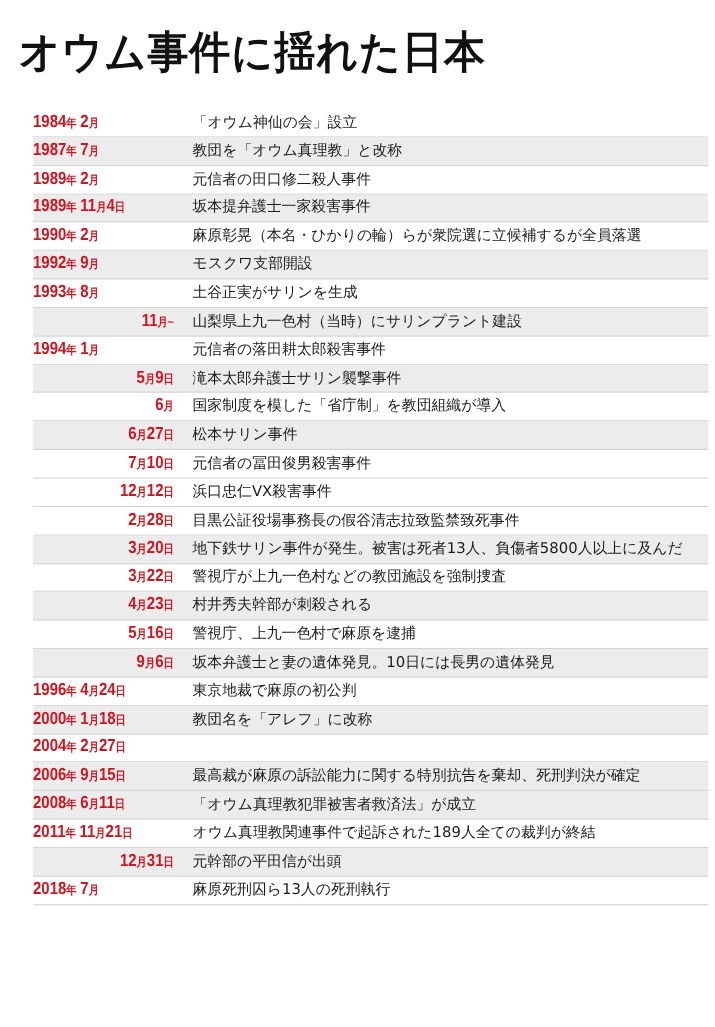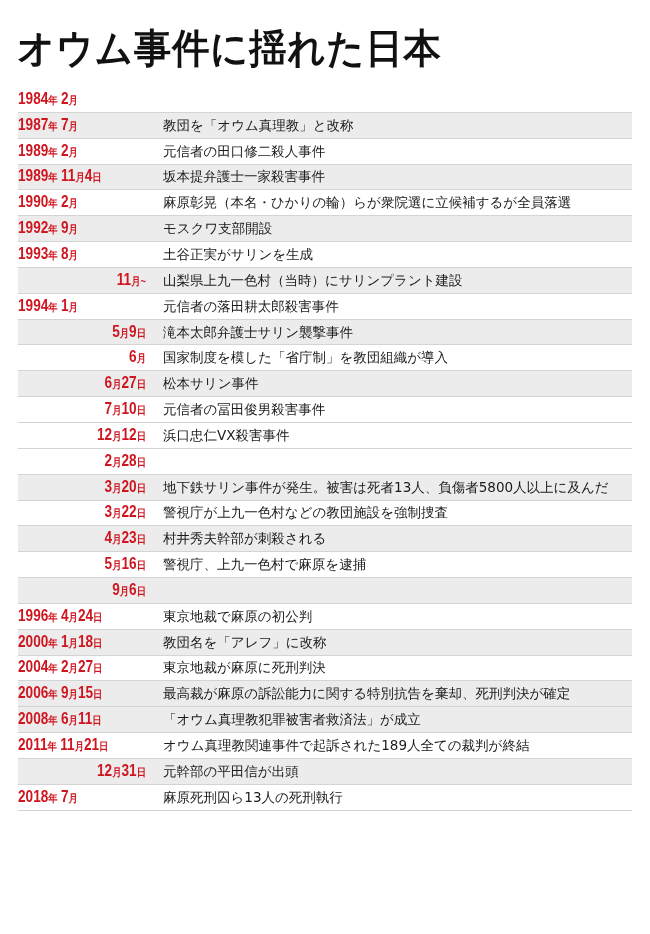--- a/index.html
+++ b/index.html
@@ -8,21 +8,21 @@
     font-family: "DejaVu Sans", "Liberation Sans", sans-serif;
   }
   .title {
     position: absolute; left: 17px; top: 26px;
     font-size: 40px; font-weight: bold; color: #111;
     letter-spacing: 1px; line-height: 44px; margin: 0;
     transform: scaleX(0.93); transform-origin: left center;
   }
   .timeline {
     position: absolute; left: 18px; top: 87px; width: 614px;
-    margin: 0; padding: 0; list-style: none;
+    margin: 12px; padding: 0; list-style: none;
   }
   .row {
     height: 25.85px; box-sizing: border-box;
     border-bottom: 1px solid #d4d4d4;
     display: flex; align-items: center;
     position: relative;
   }
   .row.shaded { background: #ececec; }
   .date {
     position: absolute; left: 0; width: 132px;
@@ -42,20 +42,21 @@
   }
 </style>
 </head>
 <body>
 
 <h1 class="title">オウム事件に揺れた日本</h1>
 
 <ul class="timeline" id="timeline">
     <li class="row">
       <span class="date"><span class="num">1984</span><span class="unit">年</span><span class="sep"></span><span class="num">2</span><span class="unit">月</span></span>
+      <span class="event">「オウム神仙の会」設立</span>
     </li>
     <li class="row shaded">
       <span class="date"><span class="num">1987</span><span class="unit">年</span><span class="sep"></span><span class="num">7</span><span class="unit">月</span></span>
       <span class="event">教団を「オウム真理教」と改称</span>
     </li>
     <li class="row">
       <span class="date"><span class="num">1989</span><span class="unit">年</span><span class="sep"></span><span class="num">2</span><span class="unit">月</span></span>
       <span class="event">元信者の田口修二殺人事件</span>
     </li>
     <li class="row shaded">
@@ -97,51 +98,52 @@
     <li class="row">
       <span class="date indent"><span class="num">7</span><span class="unit">月</span><span class="num">10</span><span class="unit">日</span></span>
       <span class="event">元信者の冨田俊男殺害事件</span>
     </li>
     <li class="row">
       <span class="date indent"><span class="num">12</span><span class="unit">月</span><span class="num">12</span><span class="unit">日</span></span>
       <span class="event">浜口忠仁VX殺害事件</span>
     </li>
     <li class="row">
       <span class="date indent"><span class="num">2</span><span class="unit">月</span><span class="num">28</span><span class="unit">日</span></span>
+      <span class="event">目黒公証役場事務長の假谷清志拉致監禁致死事件</span>
     </li>
     <li class="row shaded">
       <span class="date indent"><span class="num">3</span><span class="unit">月</span><span class="num">20</span><span class="unit">日</span></span>
       <span class="event">地下鉄サリン事件が発生。被害は死者13人、負傷者5800人以上に及んだ</span>
     </li>
     <li class="row">
       <span class="date indent"><span class="num">3</span><span class="unit">月</span><span class="num">22</span><span class="unit">日</span></span>
       <span class="event">警視庁が上九一色村などの教団施設を強制捜査</span>
     </li>
     <li class="row shaded">
       <span class="date indent"><span class="num">4</span><span class="unit">月</span><span class="num">23</span><span class="unit">日</span></span>
       <span class="event">村井秀夫幹部が刺殺される</span>
     </li>
     <li class="row">
       <span class="date indent"><span class="num">5</span><span class="unit">月</span><span class="num">16</span><span class="unit">日</span></span>
       <span class="event">警視庁、上九一色村で麻原を逮捕</span>
     </li>
     <li class="row shaded">
       <span class="date indent"><span class="num">9</span><span class="unit">月</span><span class="num">6</span><span class="unit">日</span></span>
+      <span class="event">坂本弁護士と妻の遺体発見。10日には長男の遺体発見</span>
     </li>
     <li class="row">
       <span class="date"><span class="num">1996</span><span class="unit">年</span><span class="sep"></span><span class="num">4</span><span class="unit">月</span><span class="num">24</span><span class="unit">日</span></span>
       <span class="event">東京地裁で麻原の初公判</span>
     </li>
     <li class="row shaded">
       <span class="date"><span class="num">2000</span><span class="unit">年</span><span class="sep"></span><span class="num">1</span><span class="unit">月</span><span class="num">18</span><span class="unit">日</span></span>
       <span class="event">教団名を「アレフ」に改称</span>
     </li>
     <li class="row">
       <span class="date"><span class="num">2004</span><span class="unit">年</span><span class="sep"></span><span class="num">2</span><span class="unit">月</span><span class="num">27</span><span class="unit">日</span></span>
-      <span class="event">東京地裁が麻原に死刑判決</span>
     </li>
     <li class="row shaded">
       <span class="date"><span class="num">2006</span><span class="unit">年</span><span class="sep"></span><span class="num">9</span><span class="unit">月</span><span class="num">15</span><span class="unit">日</span></span>
       <span class="event">最高裁が麻原の訴訟能力に関する特別抗告を棄却、死刑判決が確定</span>
     </li>
     <li class="row shaded">
       <span class="date"><span class="num">2008</span><span class="unit">年</span><span class="sep"></span><span class="num">6</span><span class="unit">月</span><span class="num">11</span><span class="unit">日</span></span>
       <span class="event">「オウム真理教犯罪被害者救済法」が成立</span>
     </li>
     <li class="row">

